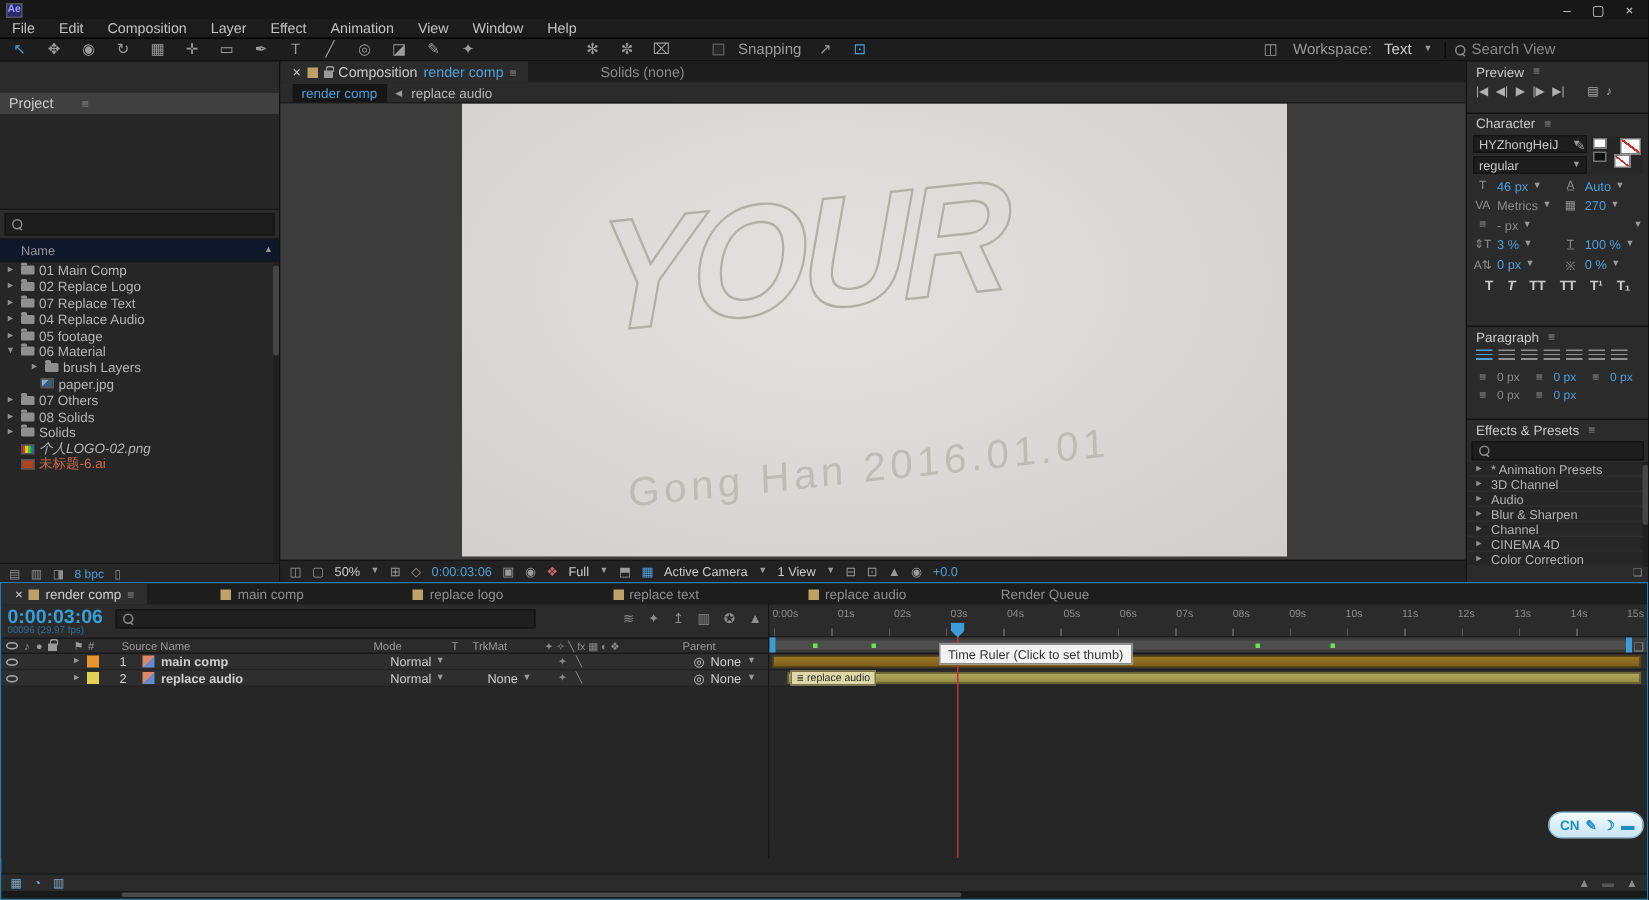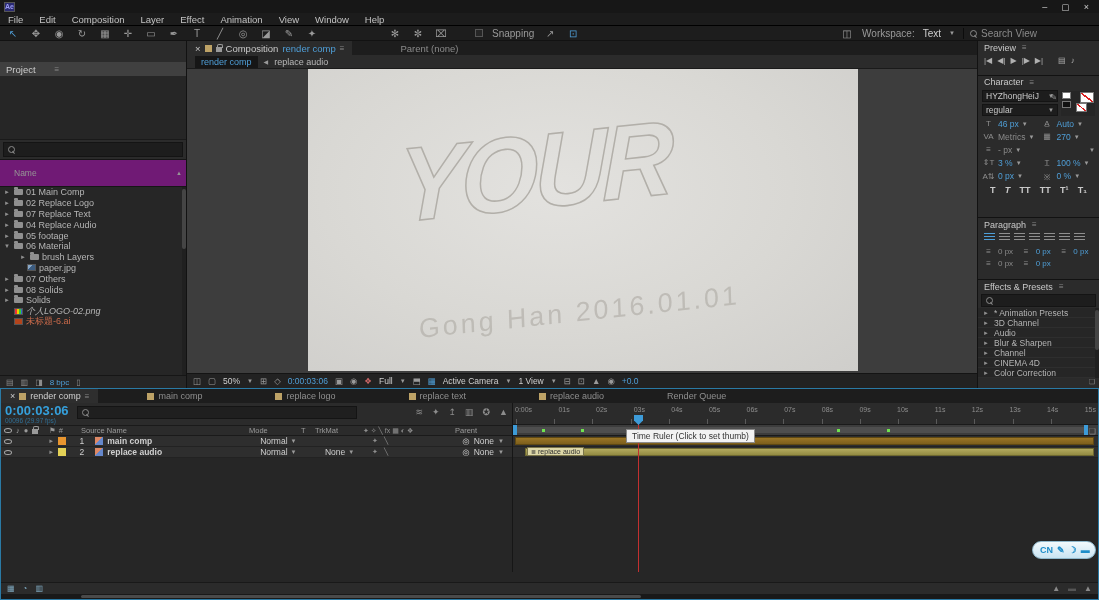--- a/index.html
+++ b/index.html
@@ -27,21 +27,21 @@
   
   .main { position:absolute; top:41px; left:0; width:1099px; height:347px; display:flex; gap:1px; background:#121212; }
 
   
   .proj { width:186px; background:#2b2b2b; display:flex; flex-direction:column; }
   .ptabrow { height:14px; background:#404040; display:flex; align-items:center; padding:0 6px; gap:19px;margin-top:21px; }
   .ptab { color:#cccccc; font-size:9.5px; }
   .burger { color:#8a8a8a; font-size:8px; }
   .pthumb { height:64px; background:#262626; border-bottom:1px solid #1a1a1a; }
   .psearch { height:15px; margin:2px 3px; background:#1d1d1d; border:1px solid #141414; display:flex; align-items:center; padding:0 4px; gap:3px; }
-  .pnamehdr { height:28px; background:#701a75; border-top:1px solid #161616; border-bottom:1px solid #161616;
+  .pnamehdr { height:16px; background:#0f172a; border-top:1px solid #161616; border-bottom:1px solid #161616;
               display:flex; align-items:center; padding:0 4px 0 14px; color:#969696; font-size:8.5px; }
   .plist { flex:1; background:#262626; overflow:hidden; position:relative; }
   .prow { height:10.8px; display:flex; align-items:center; gap:3px; font-size:9px; color:#b5b5b5; padding-left:4px; cursor:pointer; }
   .tw { width:7px; font-size:6px; color:#909090; }
   .folder { width:9px; height:6px; background:#8f8f8f; border-radius:1px; position:relative; flex:none; }
   .folder::before { content:""; position:absolute; top:-2px; left:0; width:4px; height:2px; background:#8f8f8f; border-radius:1px 1px 0 0; }
   .fic { width:9px; height:7px; flex:none; border:1px solid #555; }
   .fic-img { background:linear-gradient(135deg,#88a8c8 0 40%,#3c5c80 40%); }
   .fic-png { background:linear-gradient(90deg,#e33 0 2px,#ec0 2px 4px,#3c3 4px 6px,#36c 6px); }
   .fic-ai  { background:#b3441c; }
@@ -310,21 +310,21 @@
       <div class="ctabs">
         <div class="ctab active">
           <span>×</span>
           <span class="sq"></span>
           <span class="lock"></span>
           <span>Composition</span>
           <span class="blue">render comp</span>
           <span class="burger">≡</span>
         </div>
         <div class="ctab inactive" style="margin-left:40px">
-          <span>Parent (none)</span>
+          <span>Solids (none)</span>
         </div>
       </div>
       <div class="crumbs">
         <span class="crumb-active">render comp</span>
         <span class="dd">◀</span>
         <span>replace audio</span>
       </div>
       <div class="viewer">
         <div class="paper">
           <div class="logo-sketch">YOUR</div>

